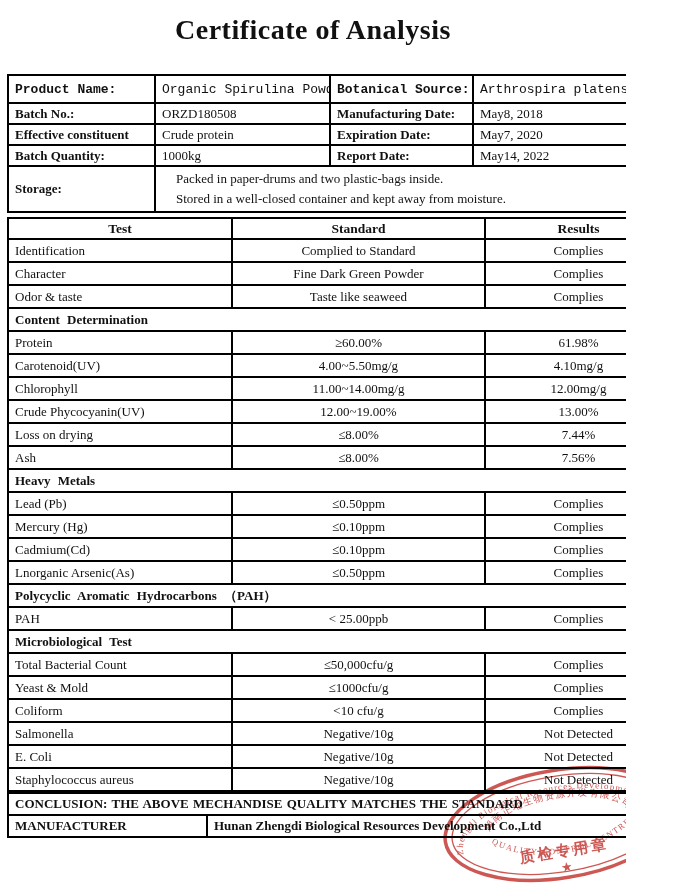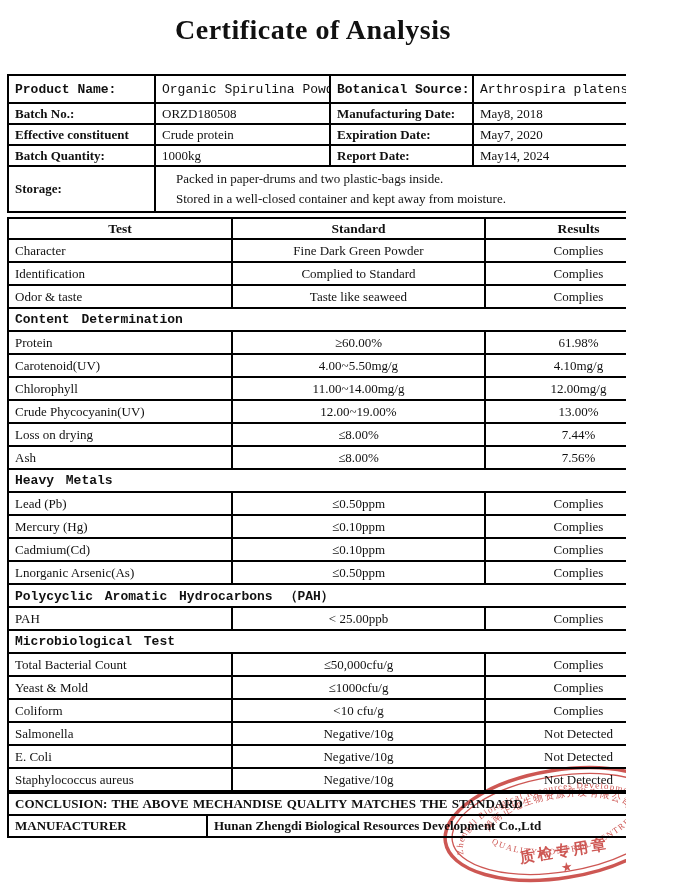--- a/index.html
+++ b/index.html
@@ -39,21 +39,21 @@
   .info col.c0{width:147px;} .info col.c1{width:175px;}
   .info col.c2{width:143px;} .info col.c3{width:199px;}
   .storage-cell{white-space:normal;line-height:20px;padding:2px 20px;height:40px;}
   
   .tests{margin-top:4px;}
   .tests col.c0{width:224px;} .tests col.c1{width:253px;} .tests col.c2{width:187px;}
   .tests th{height:19px;font-size:13.5px;margin-top:32px;}
   .tests td{height:21px;}
   .tests .t{text-align:left;}
   .tests .m,.tests .r{text-align:center;padding:0 2px;}
-  .tests .sec{font-weight:bold;word-spacing:4px;font-family:Liberation Mono, monospace;}
+  .tests .sec{font-weight:bold;word-spacing:4px;}
   
   .footer td{height:20px;font-weight:bold;}
   .footer col.c0{width:199px;} .footer col.c1{width:465px;}
   .conclusion{word-spacing:1px;}
   
   .stamp{
     position:absolute;
     left:438px;top:764px;
     width:244px;height:122px;
     mix-blend-mode:multiply;
@@ -91,21 +91,21 @@
     <tr>
       <td class="lbl">Effective constituent</td>
       <td>Crude protein</td>
       <td class="lbl">Expiration Date:</td>
       <td>May7, 2020</td>
     </tr>
     <tr>
       <td class="lbl">Batch Quantity:</td>
       <td>1000kg</td>
       <td class="lbl">Report Date:</td>
-      <td>May14, 2024</td>
+      <td>May14, 2022</td>
     </tr>
     <tr>
       <td class="lbl">Storage:</td>
       <td class="storage-cell" colspan="3">
         <div>Packed in paper-drums and two plastic-bags inside.</div>
         <div>Stored in a well-closed container and kept away from moisture.</div>
       </td>
     </tr>
   </tbody>
     </table>
@@ -116,27 +116,27 @@
         <col class="c1">
         <col class="c2">
       </colgroup>
     <tbody>
         <tr>
       <th>Test</th>
       <th>Standard</th>
       <th>Results</th>
     </tr>
     <tr>
+      <td class="t">Identification</td>
+      <td class="m">Complied to Standard</td>
+      <td class="r">Complies</td>
+    </tr>
+    <tr>
       <td class="t">Character</td>
       <td class="m">Fine Dark Green Powder</td>
-      <td class="r">Complies</td>
-    </tr>
-    <tr>
-      <td class="t">Identification</td>
-      <td class="m">Complied to Standard</td>
       <td class="r">Complies</td>
     </tr>
     <tr>
       <td class="t">Odor &amp; taste</td>
       <td class="m">Taste like seaweed</td>
       <td class="r">Complies</td>
     </tr>
     <tr>
       <td class="sec" colspan="3">Content Determination</td>
     </tr>

